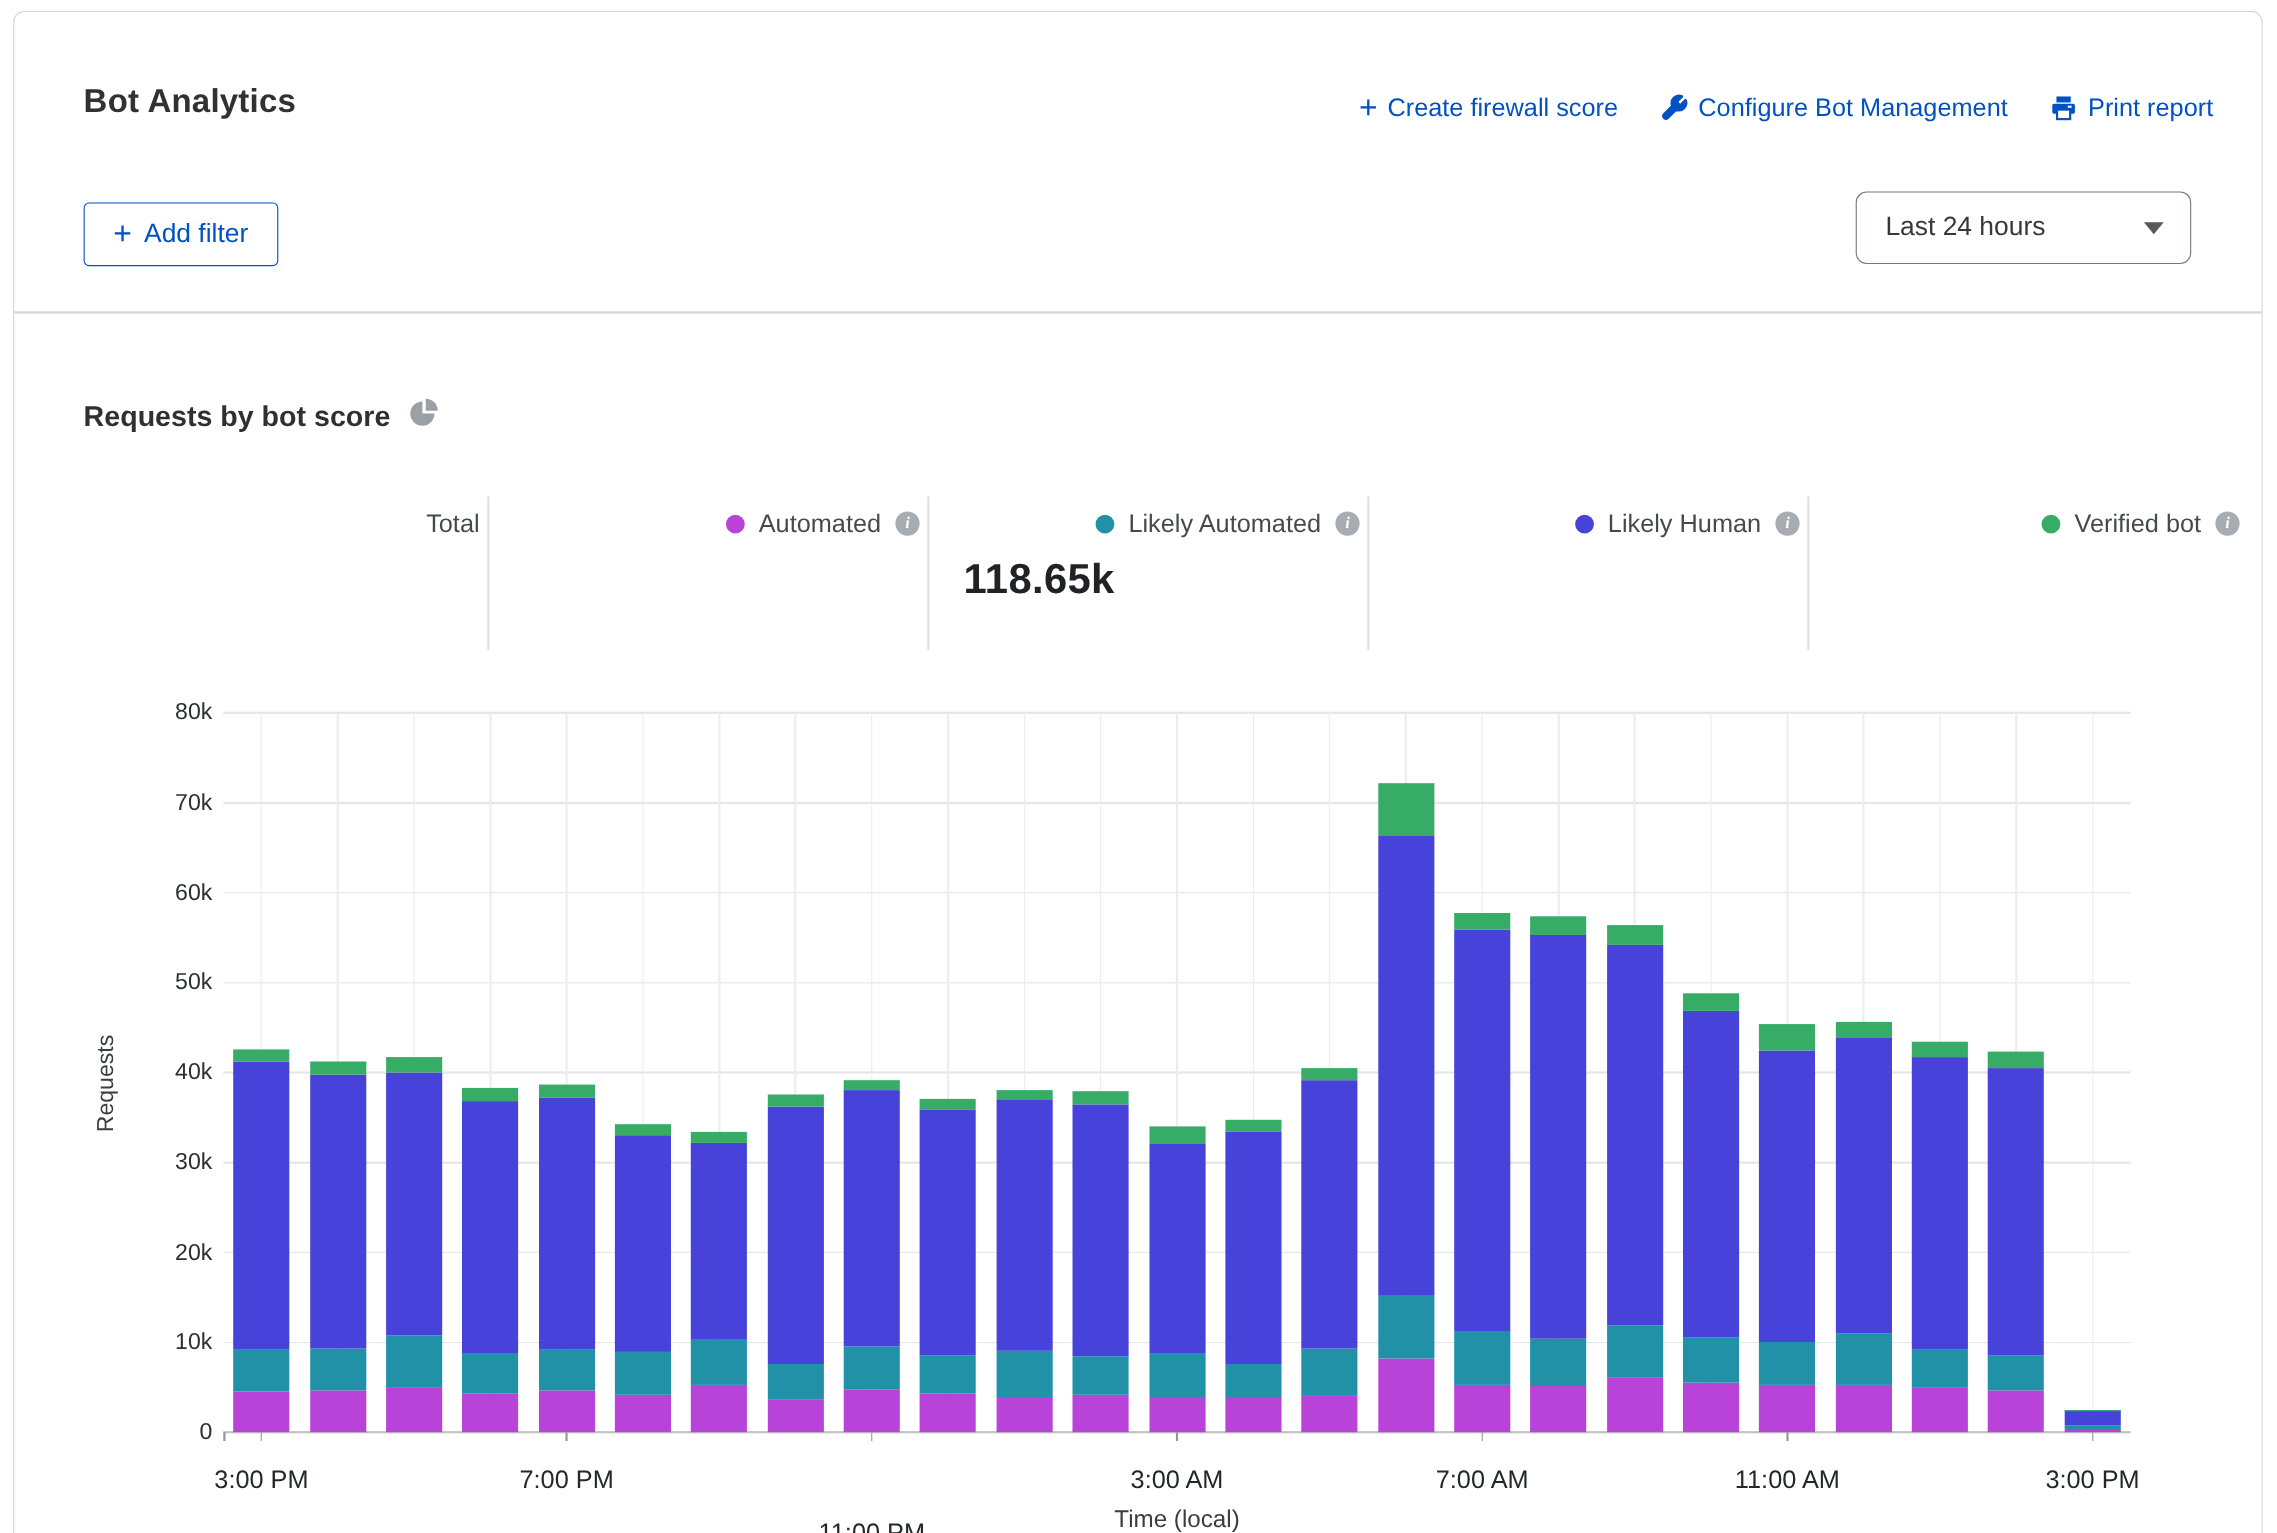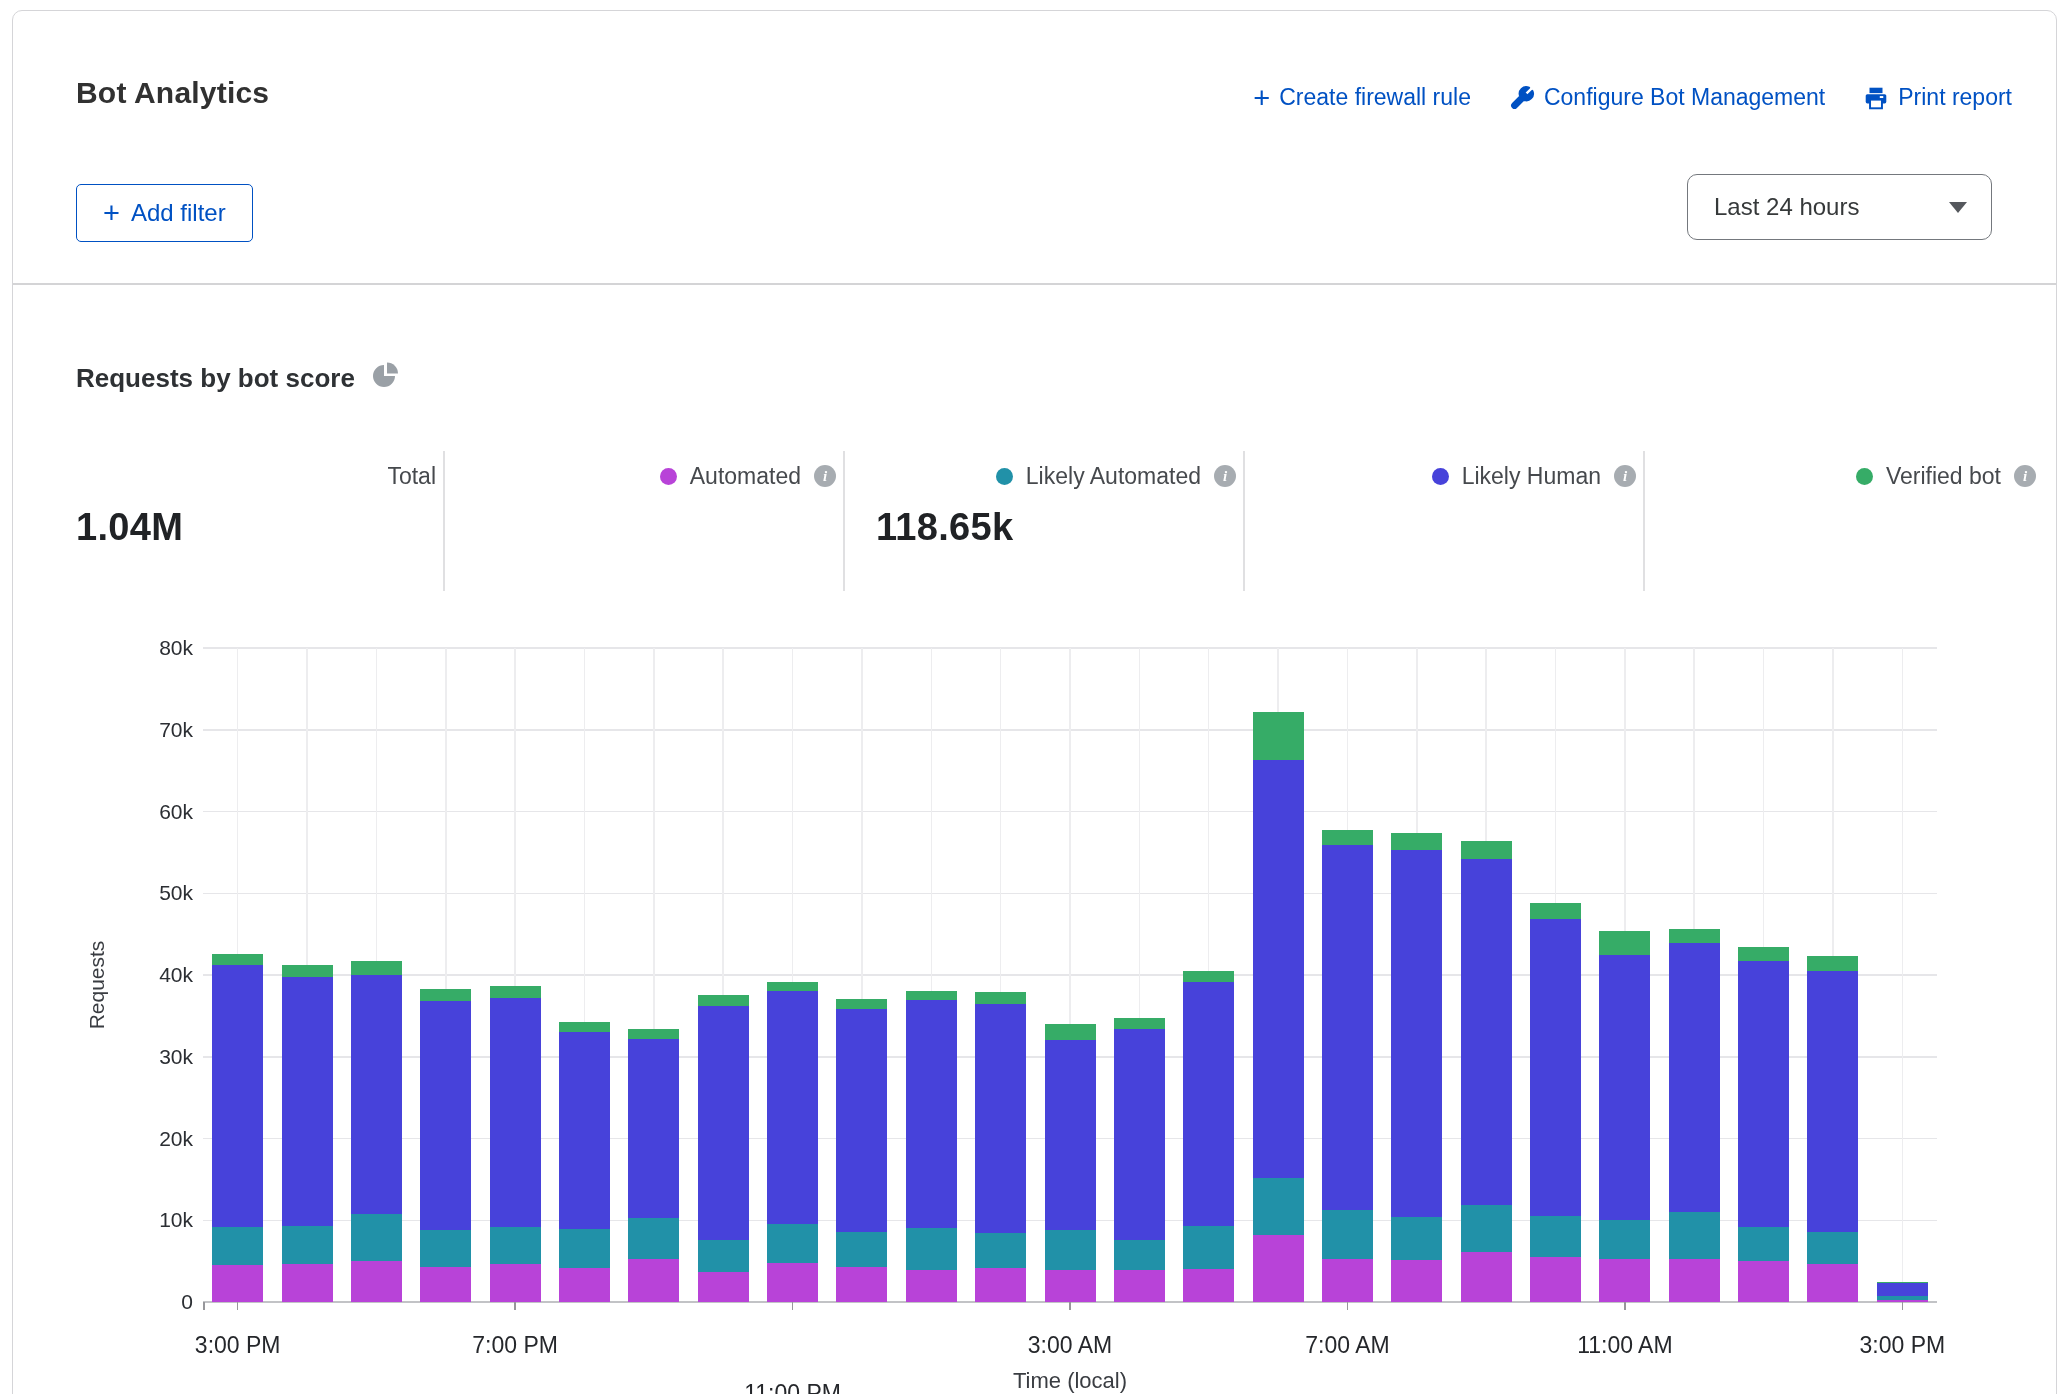--- a/index.html
+++ b/index.html
@@ -65,21 +65,21 @@
 <body>
 
 <div class="page">
   <div class="card"></div>
 
   <div class="page-title">Bot Analytics</div>
 
   <div class="links">
     <span class="link">
       <span class="plus-glyph">+</span>
-      <span>Create firewall rule</span>
+      <span>Create firewall score</span>
     </span>
     <span class="link">
       <span>
         <svg width="26" height="26" viewBox="0 0 24 24" fill="none" stroke="#0051c3" stroke-width="2.1" stroke-linejoin="round">
           <path d="M14.7 6.3a1 1 0 0 0 0 1.4l1.6 1.6a1 1 0 0 0 1.4 0l3.77-3.77a6 6 0 0 1-7.94 7.94l-6.91 6.91a2.12 2.12 0 0 1-3-3l6.91-6.91a6 6 0 0 1 7.94-7.94l-3.76 3.76z" fill="#0051c3"></path>
         </svg>
       </span>
       <span>Configure Bot Management</span>
     </span>
     <span class="link">
@@ -114,21 +114,20 @@
         <path d="M13 14 L13 3 A11 11 0 1 0 24 14 Z" fill="#9aa0a6"></path>
         <path d="M16 0.5 A11 11 0 0 1 27 11.5 L16 11.5 Z" fill="#9aa0a6"></path>
       </svg>
     </span>
   </div>
 
   <div class="stat-col" style="left:76px">
     <div class="stat-label-row">
       <span>Total</span>
     </div>
-    <div class="stat-value">1.04M</div>
   </div>
   <div class="stat-divider" style="left:443px"></div>
 
   <div class="stat-col" style="left:476px">
     <div class="stat-label-row">
       <span class="legend-dot" style="background: rgb(184, 67, 216);"></span>
       <span>Automated</span>
       <span class="info-icon">i</span>
     </div>
   </div>

